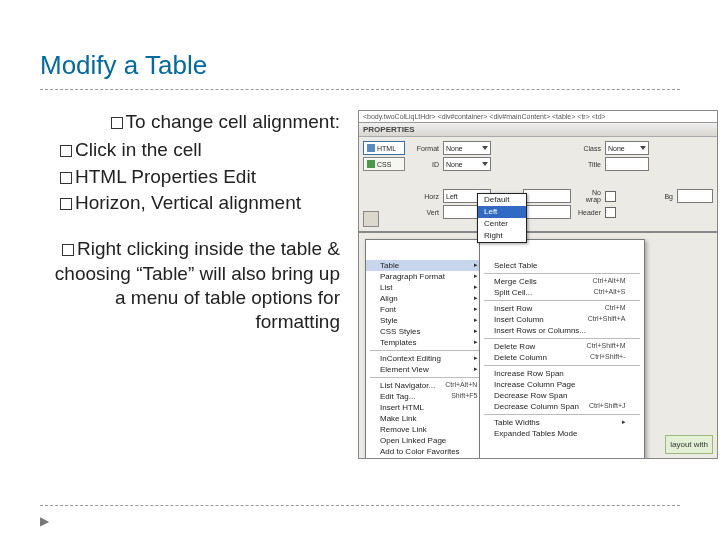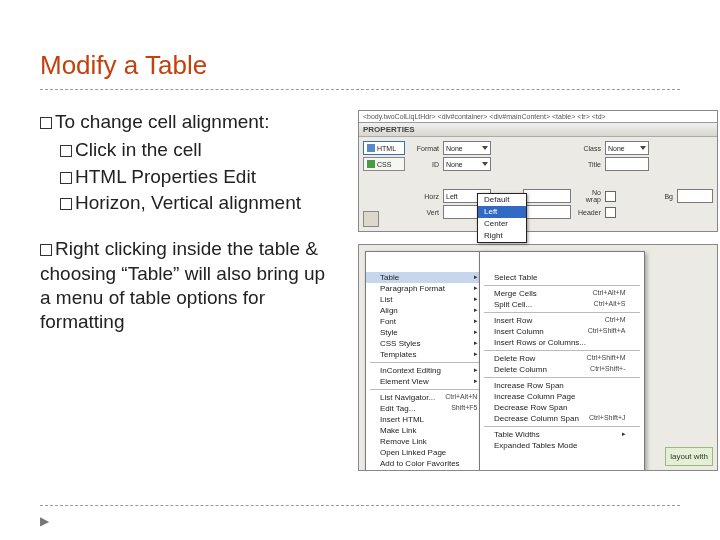--- a/index.html
+++ b/index.html
@@ -14,41 +14,42 @@
   }
   .slide {
     padding: 50px 40px 30px 40px;
     box-sizing: border-box;
     width: 100%;
     height: 100%;
     position: relative;
   }
   .title {
     font-size: 26px;
-    color: #c2410c;
+    color: #0369a1;
     margin: 0 0 8px 0;
     font-weight: normal;
   }
   .dashed-line {
     border: none;
     border-top: 1px dashed #999;
     margin: 0 0 20px 0;
   }
   .content-row {
     display: flex;
     gap: 18px;
   }
   .text-col {
     flex: 0 0 300px;
     font-size: 19px;
     color: #222;
     line-height: 1.28;
   }
   .bullet-main {
     margin-bottom: 4px;
+    text-align: right;
   }
   .bullet-sub {
     margin-left: 20px;
     margin-bottom: 2px;
   }
   .bullet-sub.last {
     margin-bottom: 22px;
   }
   .sq {
     font-family: Arial, sans-serif;
@@ -59,21 +60,20 @@
     box-sizing: border-box;
     vertical-align: baseline;
     margin-right: 3px;
     position: relative;
     top: 1px;
   }
   .img-col {
     flex: 1;
     display: flex;
     flex-direction: column;
-    gap: 12px;
   }
   .panel {
     border: 1px solid #888;
     background: #eceae5;
     font-size: 8px;
     font-family: Tahoma, Arial, sans-serif;
     color: #222;
   }
   
   .prop-panel { height: 120px; display:flex; flex-direction:column; }

